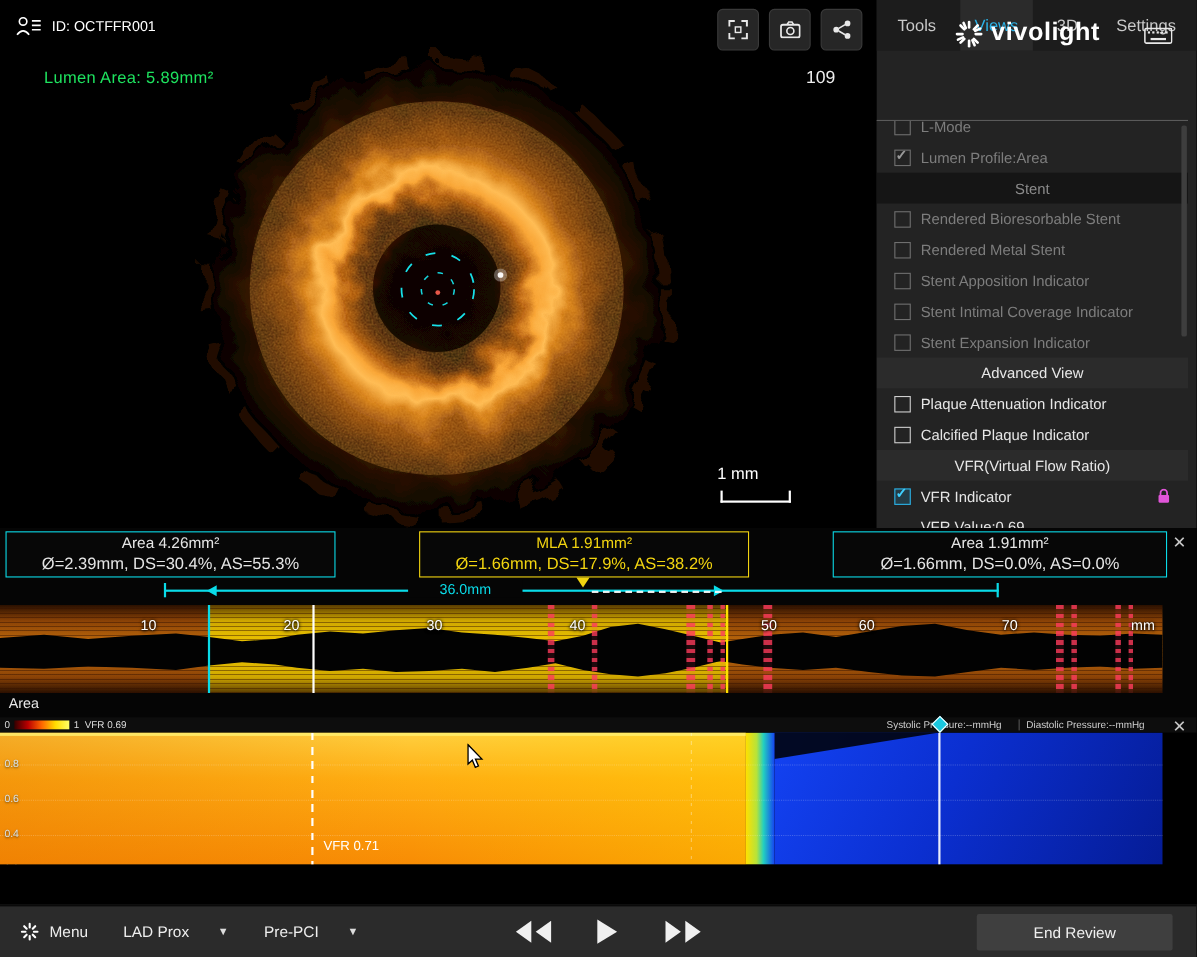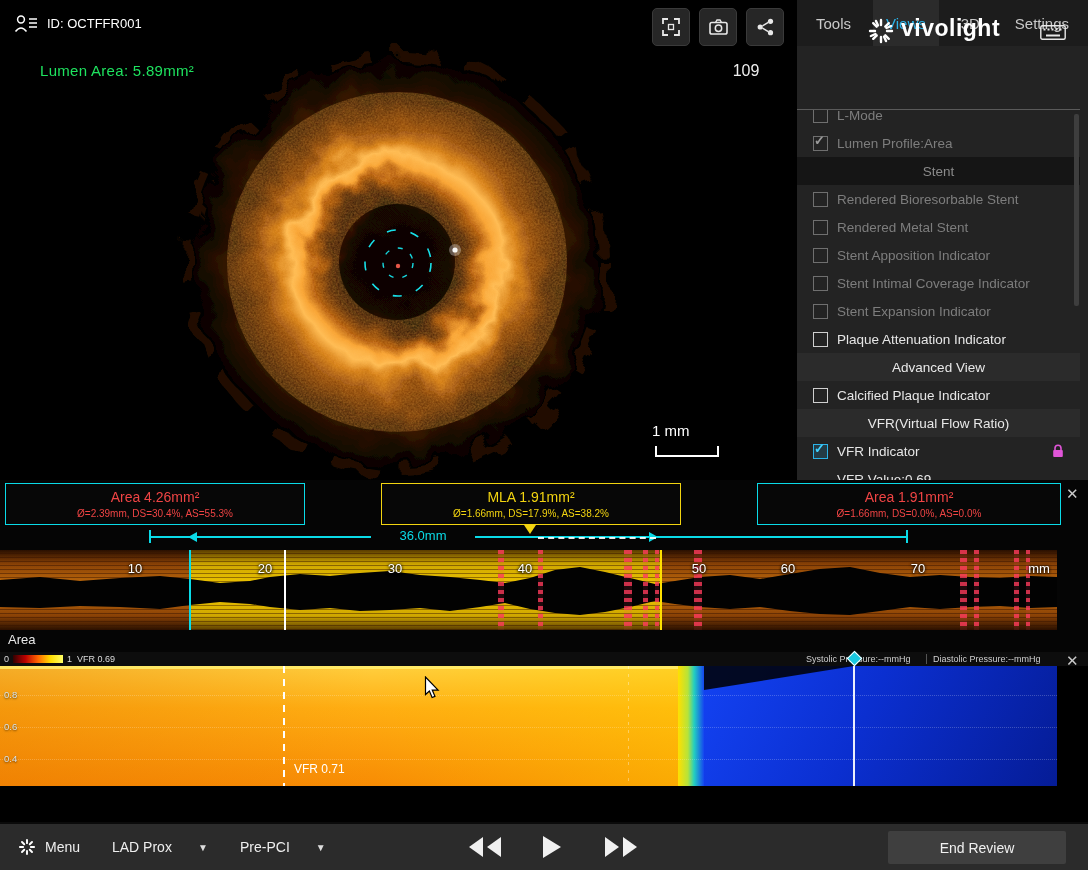--- a/index.html
+++ b/index.html
@@ -33,24 +33,24 @@
   .cb{width:13px;height:13px;border:1px solid #cfcfcf;margin-right:9px;position:relative;flex:none;background:transparent;}
   .row.disabled .cb{border-color:#6f6f6f;}
   .cb .mark{position:absolute;left:0px;top:-4px;font-size:13px;color:#9a9a9a;font-weight:bold;}
   .row.vfr-on .cb{border-color:#2bb3e8;background:rgba(43,179,232,.18);}
   .row.vfr-on .cb .mark{color:#3fd0ff;}
   .lock{position:absolute;right:16px;top:7px;}
   .scroll-thumb{right:1px;top:4px;width:5px;height:192px;background:#3e3e3e;border-radius:2px;}
 
   
   #profile-panel{left:0;top:480px;width:1088px;height:172px;background:#050505;}
-  .mbox{top:3px;height:40px;border:1px solid #0adbe8;background:rgba(8,8,8,.72);color:#ef4444;
+  .mbox{top:3px;height:40px;border:1px solid #0adbe8;background:rgba(8,8,8,.72);color:#e5e5e5;
         display:flex;flex-direction:column;align-items:center;justify-content:center;line-height:1.35;}
   .mbox .t{font-size:14px;}
-  .mbox .d{font-size:10px;}
+  .mbox .d{font-size:15px;}
   .mbox.yellow{border-color:#f2d410;color:#f2d410;}
   .close-x{color:#c9c9c9;font-size:15px;cursor:pointer;line-height:1;}
   .mline{left:150px;top:56px;width:758px;border-top:2px solid #0adbe8;}
   .mtick{top:50px;width:2px;height:13px;background:#0adbe8;}
   .arrow-l{left:188px;top:52px;width:0;height:0;border-top:5px solid transparent;border-bottom:5px solid transparent;border-right:9px solid #0adbe8;}
   .arrow-r{left:649px;top:52px;width:0;height:0;border-top:5px solid transparent;border-bottom:5px solid transparent;border-left:9px solid #0adbe8;}
   .mlabel{left:371px;top:48px;width:104px;text-align:center;background:#050505;color:#0adbe8;font-size:13px;}
   .ymark{left:524px;top:45px;width:0;height:0;border-left:6px solid transparent;border-right:6px solid transparent;border-top:9px solid #f2d410;}
   .wdash{left:538px;top:57px;width:118px;border-top:2px dashed #fff;opacity:.9;}
   .band{left:0;top:70px;width:1057px;height:80px;overflow:hidden;}
@@ -257,26 +257,26 @@
           <span>Stent Apposition Indicator</span>
         </div>
         <div class="row disabled">
           <span class="cb"></span>
           <span>Stent Intimal Coverage Indicator</span>
         </div>
         <div class="row disabled">
           <span class="cb"></span>
           <span>Stent Expansion Indicator</span>
         </div>
-        <div class="row">
-          <span class="cb"></span>
-          <span>Plaque Attenuation Indicator</span>
-        </div>
         <div class="row header">
           <span>Advanced View</span>
+        </div>
+        <div class="row">
+          <span class="cb"></span>
+          <span>Plaque Attenuation Indicator</span>
         </div>
         <div class="row">
           <span class="cb"></span>
           <span>Calcified Plaque Indicator</span>
         </div>
         <div class="row header">
           <span>VFR(Virtual Flow Ratio)</span>
         </div>
         <div class="row vfr-on">
           <span class="cb">

